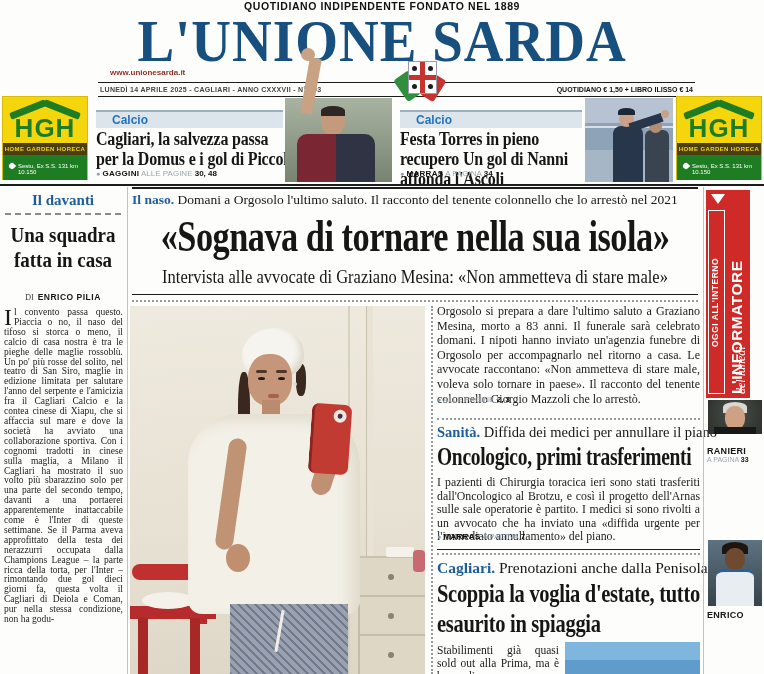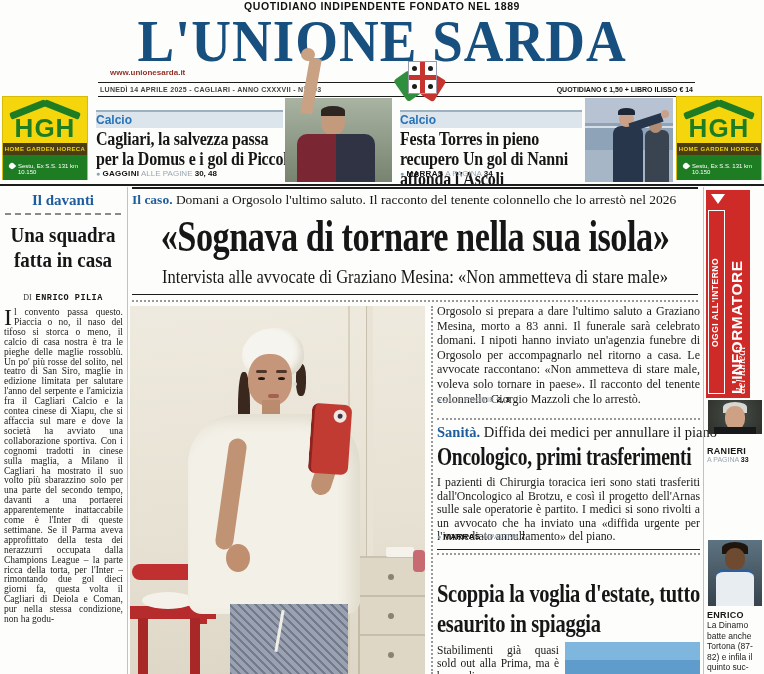--- a/index.html
+++ b/index.html
@@ -14,21 +14,21 @@
   .dotted{border-top:2px dotted #9a9a9a;height:0;}
   .vdotted{border-left:2px dotted #9a9a9a;width:0;}
   .kicker{font-size:13.5px;white-space:nowrap;}
   .kicker .klabel{font-weight:bold;color:#1d5c9e;}
   .byline{font-family:"Liberation Sans",sans-serif;font-size:8px;color:#9aa7b2;white-space:nowrap;}
   .byline .bdot{color:#8aa0b5;font-size:7px;}
   .byline .bname{color:#111;font-weight:bold;letter-spacing:.3px;}
   .byline .bpages{color:#111;font-weight:bold;}
   .secbar{background:#dde5ec;border-top:2px solid #9db0c0;color:#2673b8;
           font-family:"Liberation Sans",sans-serif;font-weight:bold;font-size:12px;
-          padding:1px 0;box-sizing:border-box;}
+          padding:1px 16px;box-sizing:border-box;}
   .thead{font-weight:bold;font-size:16px;line-height:18px;transform:scale(1,1.12);transform-origin:top left;letter-spacing:-.2px;}
   .photo{overflow:hidden;}
   .pin{width:6px;height:6px;background:#fff;border-radius:50% 50% 50% 0;transform:rotate(-135deg);display:inline-block;}
 </style>
 </head>
 <body>
 
 <div id="page">
 
   <div class="abs sans" style="left:0;top:2;width:764px;text-align:center;font-size:10.5px;font-weight:bold;letter-spacing:.6px;color:#111;">QUOTIDIANO INDIPENDENTE FONDATO NEL 1889</div>
@@ -116,30 +116,30 @@
 
   <div class="abs rule" style="left:0;top:184px;width:764px;height:2px;"></div>
 
   <div class="abs grule" style="left:127px;top:187px;width:1px;height:487px;"></div>
 
   <div class="abs" style="left:2px;top:192px;width:122px;text-align:center;font-size:15px;font-weight:bold;color:#1d5c9e;">Il davanti</div>
   <div class="abs" style="left:5px;top:213px;width:116px;border-top:2px dashed #8a8a8a;"></div>
   <div class="abs" style="left:2px;top:222px;width:122px;text-align:center;font-size:19px;line-height:22px;font-weight:bold;transform:scale(1,1.15);transform-origin:top center;">Una squadra fatta in casa</div>
   <div class="abs" style="left:2px;top:286px;width:122px;text-align:center;">
     <span style="font-size:8px;color:#333;">DI</span>
-    <span class="sans" style="font-size:8.5px;font-weight:bold;letter-spacing:.5px;font-family:Liberation Mono, monospace;">ENRICO PILIA</span>
+    <span class="sans" style="font-size:8.5px;font-weight:bold;letter-spacing:.5px;">ENRICO PILIA</span>
   </div>
   <div class="abs jt" style="left:4px;top:308px;width:119px;height:366px;overflow:hidden;font-size:9.5px;line-height:9.9px;color:#1a1a1a;">
     <span style="float:left;font-size:24px;line-height:19px;padding-right:2px;">I</span><span>l convento passa questo. Piaccia o no, il naso del tifoso si storca o meno, il calcio di casa nostra è tra le pieghe delle maglie rossoblù. Un po' più rosse del solito, nel teatro di San Siro, maglie in edizione limitata per salutare l'anno del serpente e l'amicizia fra il Cagliari Calcio e la contea cinese di Xiapu, che si affaccia sul mare e dove la società ha avviato una collaborazione sportiva. Con i cognomi tradotti in cinese sulla maglia, a Milano il Cagliari ha mostrato il suo volto più sbarazzino solo per una parte del secondo tempo, davanti a una portaerei apparentemente inattaccabile come è l'Inter di queste settimane. Se il Parma aveva approfittato della testa dei nerazzurri occupata dalla Champions League – la parte ricca della torta, per l'Inter – rimontando due gol dieci giorni fa, questa volta il Cagliari di Deiola e Coman, pur nella stessa condizione, non ha godu-</span>
   </div>
 
   <div class="abs rule" style="left:132px;top:187px;width:566px;height:2px;"></div>
   <div class="abs kicker" style="left:132px;top:192px;width:566px;">
-    <span class="klabel">Il caso.</span>
-    <span>Domani a Orgosolo l'ultimo saluto. Il racconto del tenente colonnello che lo arrestò nel 2026</span>
+    <span class="klabel">Il naso.</span>
+    <span>Domani a Orgosolo l'ultimo saluto. Il racconto del tenente colonnello che lo arrestò nel 2021</span>
   </div>
   <div class="abs" style="left:132px;top:212px;width:566px;text-align:center;white-space:nowrap;font-size:35px;font-weight:bold;letter-spacing:-.5px;transform:scale(.98,1.25);transform-origin:top center;">«Sognava di tornare nella sua isola»</div>
   <div class="abs" style="left:132px;top:266px;width:566px;text-align:center;white-space:nowrap;font-size:16.5px;transform:scale(1,1.1);transform-origin:top center;">Intervista alle avvocate di Graziano Mesina: «Non ammetteva di stare male»</div>
   <div class="abs rule" style="left:132px;top:294px;width:566px;height:1px;"></div>
   <div class="abs dotted" style="left:132px;top:300px;width:566px;"></div>
 
   <div class="abs photo" style="left:130px;top:306px;width:295px;height:368px;background:linear-gradient(175deg,#efeadf 0%,#e7e1d3 60%,#ddd6c6 100%);">
     <div class="abs" style="left:236px;top:0;width:6px;height:250px;background:#e8e3d5;border-left:1px solid #c8c0ae;"></div>
     <div class="abs" style="left:218px;top:0;width:2px;height:368px;background:#d8d1c0;"></div>
 
@@ -205,20 +205,24 @@
   <div class="abs jt" style="left:437px;top:476px;width:263px;font-size:11.8px;line-height:13.5px;color:#1a1a1a;">I pazienti di Chirurgia toracica ieri sono stati trasferiti dall'Oncologico al Brotzu, e così il progetto dell'Arnas sulle sale operatorie è partito. I medici si sono rivolti a un avvocato che ha inviato una «diffida urgente per l'immediato annullamento» del piano.</div>
   <div class="abs byline" style="left:437px;top:532px;">
     <span class="bdot">●</span>
     <span class="bname">MARRAS</span>
     <span>A PAGINA</span>
     <span class="bpages">7</span>
   </div>
 
   <div class="abs rule" style="left:437px;top:549px;width:263px;height:1px;"></div>
   <div class="abs dotted" style="left:437px;top:553px;width:263px;"></div>
+  <div class="abs kicker" style="left:437px;top:559px;width:263px;font-size:15.5px;">
+    <span class="klabel">Cagliari.</span>
+    <span>Prenotazioni anche dalla Penisola</span>
+  </div>
   <div class="abs" style="left:437px;top:580px;width:264px;font-size:20.5px;line-height:25px;font-weight:bold;letter-spacing:-.3px;transform:scale(1,1.18);transform-origin:top left;">Scoppia la voglia d'estate, tutto esaurito in spiaggia</div>
   <div class="abs jt" style="left:437px;top:644px;width:122px;font-size:11.5px;line-height:13px;color:#1a1a1a;">Stabilimenti già quasi sold out alla Prima, ma è boom di</div>
   <div class="abs" style="left:565px;top:642px;width:135px;height:32px;background:linear-gradient(180deg,#7fb6de 0 55%,#5f9ccb 55%);"></div>
 
   <div class="abs grule" style="left:703px;top:187px;width:1px;height:487px;"></div>
 
   <div class="abs" style="left:706px;top:190px;width:44px;height:208px;background:#ce2a27;">
     <div class="abs" style="left:5px;top:4px;width:0;height:0;border-left:7px solid transparent;border-right:7px solid transparent;border-top:10px solid #fff;"></div>
     <div class="abs vtext sans" style="left:2px;top:20px;height:182px;width:15px;border:1px solid #fff;font-size:8.5px;font-weight:bold;color:#fff;text-align:center;letter-spacing:.5px;line-height:13px;">OGGI ALL'INTERNO</div>
     <div class="abs vtext sans" style="left:20px;top:4px;height:200px;width:22px;font-size:15.5px;font-weight:bold;color:#fff;letter-spacing:.5px;line-height:22px;">L'INFORMATORE</div>
@@ -238,16 +242,15 @@
     </div>
   </div>
 
   <div class="abs photo" style="left:708px;top:540px;width:54px;height:66px;background:linear-gradient(180deg,#5d7381,#37434c);">
     <div class="abs" style="left:14px;top:2px;width:26px;height:12px;border-radius:50% 50% 0 0;background:#1f150d;"></div>
     <div class="abs" style="left:17px;top:8px;width:20px;height:22px;border-radius:45%;background:#6e4a31;"></div>
     <div class="abs" style="left:8px;top:29px;width:38px;height:37px;border-radius:8px 8px 0 0;background:#e8edf2;border-top:3px solid #2d5f9e;box-sizing:border-box;"></div>
   </div>
   <div class="abs sans" style="left:707px;top:610px;width:55px;">
     <div style="font-size:9px;font-weight:bold;letter-spacing:.3px;">ENRICO</div>
-    <div style="font-size:8.5px;line-height:10.6px;color:#222;">La Dinamo batte anche Tortona (87-82) e infila il quinto suc-</div>
   </div>
 
 </div>
 
 </body></html>

